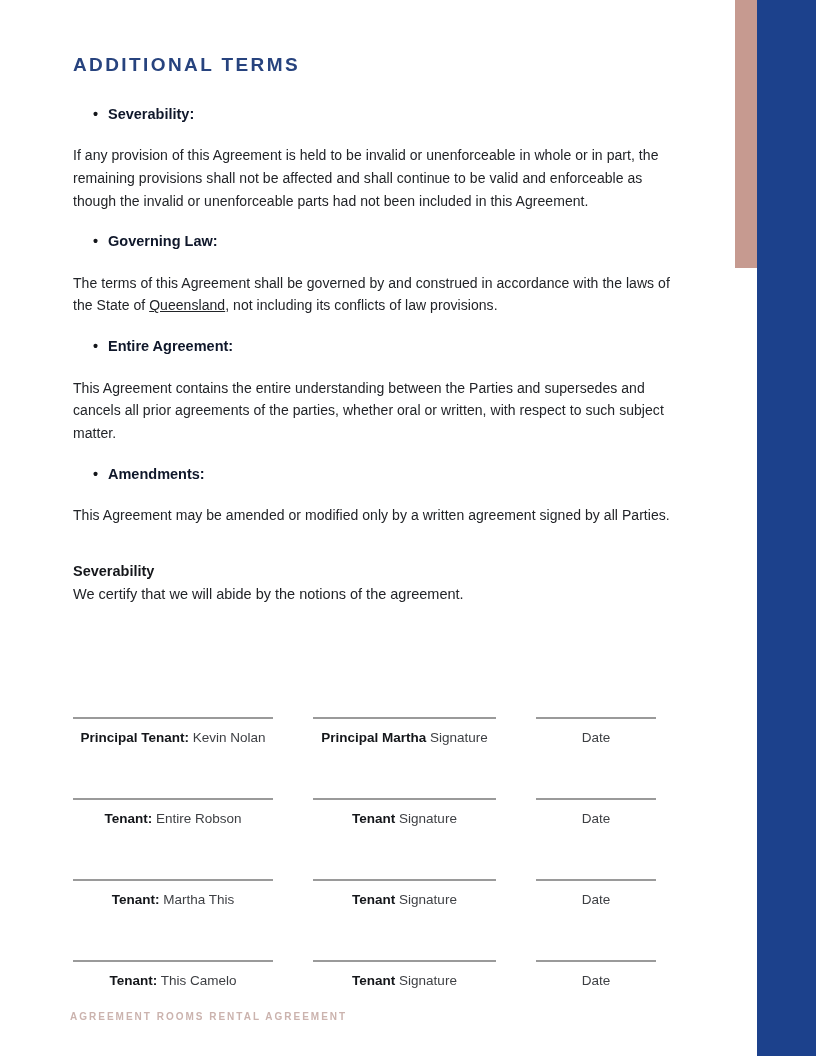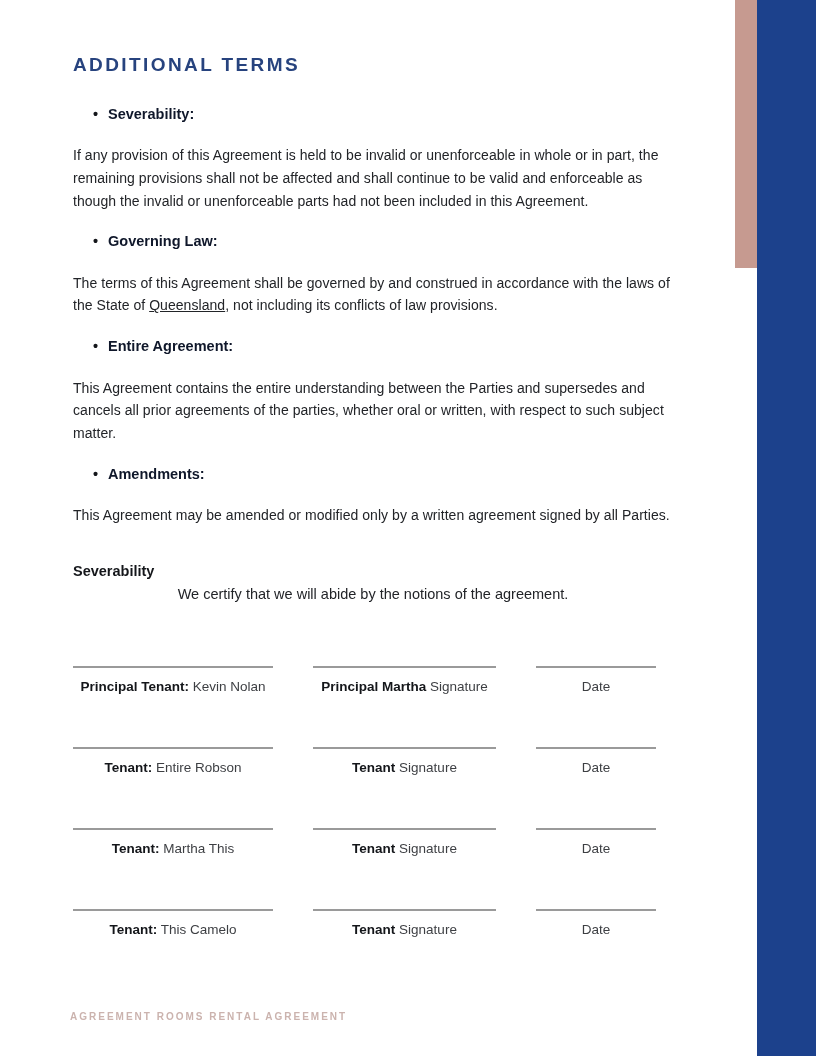--- a/index.html
+++ b/index.html
@@ -105,30 +105,29 @@
     font-size: 14.5px;
     font-weight: bold;
     color: #14161a;
     line-height: 1.62;
   }
   .declaration-body {
     margin: 0;
     font-size: 14.5px;
     color: #222428;
     line-height: 1.62;
-    text-align: center;
   }
 
   
   .signatures {
     margin-top: 59px;
   }
   .sig-row {
     display: flex;
-    align-items: flex-start;
+    align-items: flex-end;
     height: 81px;
   }
   .sig-cell {
     display: flex;
     flex-direction: column;
   }
   .sig-cell.name   { width: 200px; margin-right: 40px; }
   .sig-cell.sign   { width: 183px; margin-right: 40px; }
   .sig-cell.date   { width: 120px; }
 

